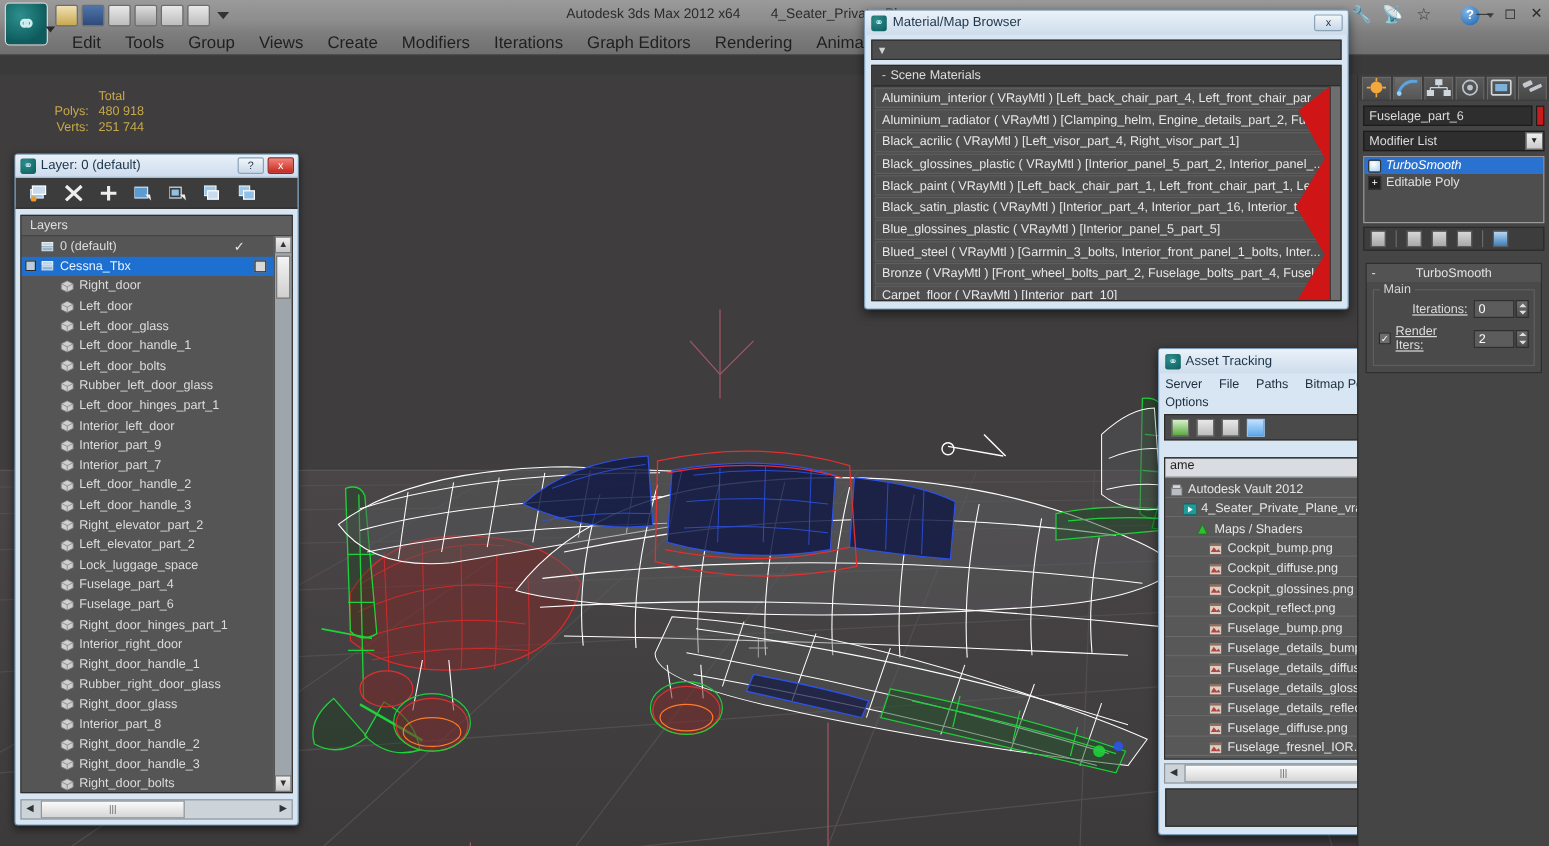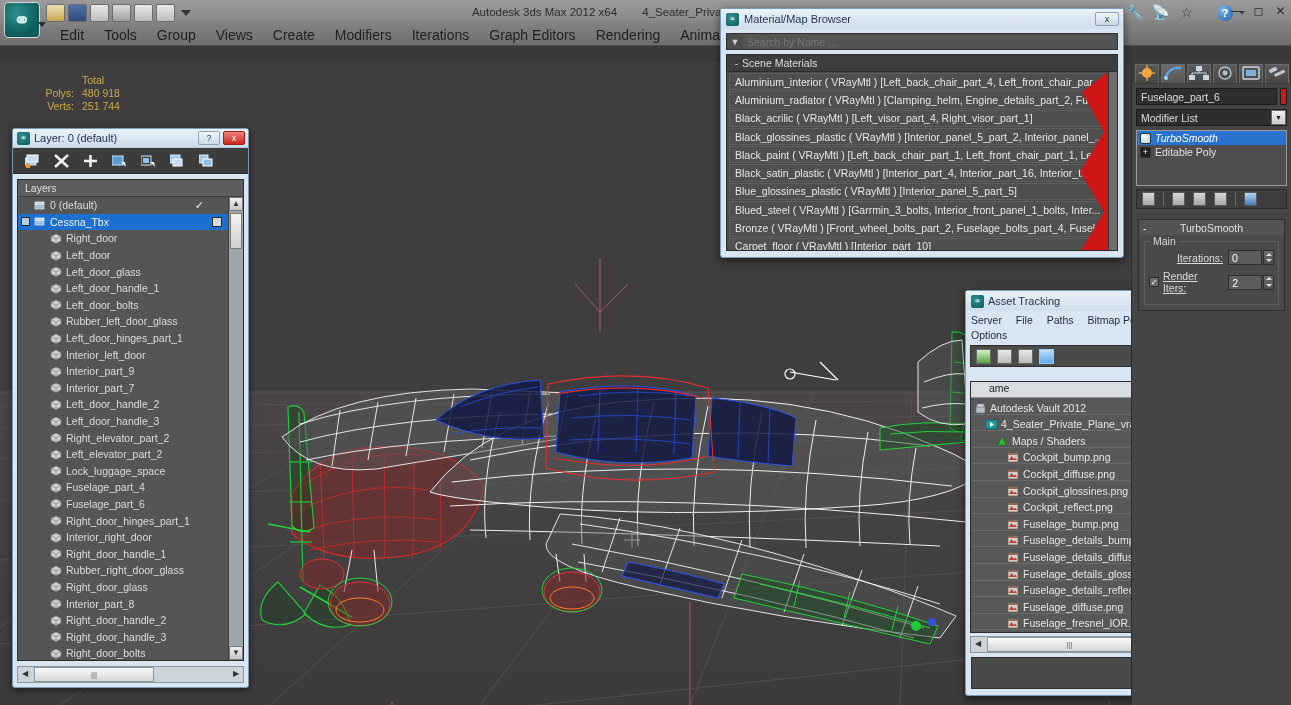--- a/index.html
+++ b/index.html
@@ -168,21 +168,21 @@
   .at-toolbar .tb.sel { border:1px solid #9cc8f0; background:linear-gradient(180deg,#bfe0ff,#5ea8ea);}
   .at-toolbar .help { position:absolute; right:5px; display:flex; gap:6px;}
   .at-toolbar .help .h { width:14px;height:14px;border-radius:50%;
     background:radial-gradient(circle at 35% 30%,#8fc3ef,#1f62ab); color:#fff; font-size:9px;
     text-align:center;line-height:14px;font-weight:bold;}
   .at-toolbar .help .h.gray { background:radial-gradient(circle at 35% 30%,#bdbdbd,#787878);}
   .at-table { position:absolute; left:4px; right:4px; top:90px; bottom:62px;
     background:#555; border:1px solid #2e2e2e; overflow:hidden;}
   .at-head { height:16px; background:#d9dde1; display:flex; font-size:10.5px; color:#1c1c1c;
     border-bottom:1px solid #8f9398;}
-  .at-head .c1 { flex:1; padding-left:18px; border-right:7px solid #ef4444;}
+  .at-head .c1 { flex:1; padding-left:4px; border-right:7px solid #ef4444;}
   .at-head .c2 { width:73px; padding-left:4px; }
   .at-head .c3 { width:13px; background:linear-gradient(180deg,#f0f0f0,#cbcbcb); text-align:center; font-size:8px; color:#333;}
   .at-rows { position:absolute; left:0; top:16px; right:13px; bottom:0; overflow:hidden; }
   .arow { height:16.6px; display:flex; align-items:center; font-size:10.5px; color:#e6e6e6;
     border-bottom:1px solid #6a6a6a; background:#585858;}
   .arow .nm { flex:1; display:flex; align-items:flex-end; overflow:hidden; white-space:nowrap;
      border-right:1px solid #6a6a6a; height:100%; }
   .arow .st { width:73px; padding-left:4px; }
   .arow .ai { width:11px;height:11px;margin-right:4px;flex:0 0 auto;}
   .at-vscroll { position:absolute; right:0; top:16px; bottom:0; width:13px; background:#a9b0b6;}
@@ -850,21 +850,20 @@
   </div>
 
   <div class="mmb">
     <div class="mmb-title">
       <div class="ld-icon">⚭</div>
       <span>Material/Map Browser</span>
       <div class="mmb-close">x</div>
     </div>
     <div class="mmb-search">
       <div class="caret">▼</div>
-      <input type="text" placeholder="Search by Name ..." style="">
     </div>
     <div class="mmb-body">
       <div class="mmb-group">
         <span class="mn">-</span>
         <span>Scene Materials</span>
       </div>
       <div class="mmb-list" id="material-list">
           <div class="mrow">
             <span>Aluminium_interior  ( VRayMtl ) [Left_back_chair_part_4, Left_front_chair_par...</span>
           </div>

